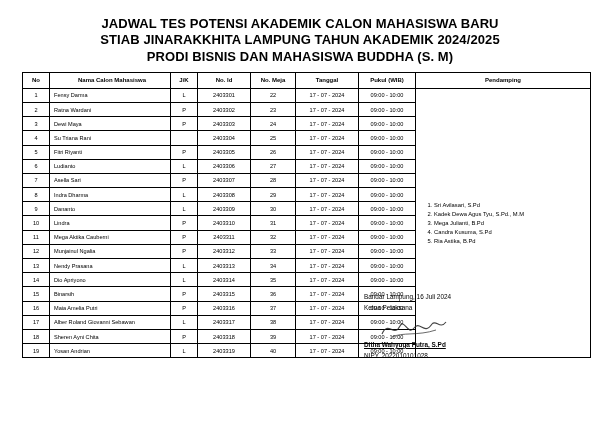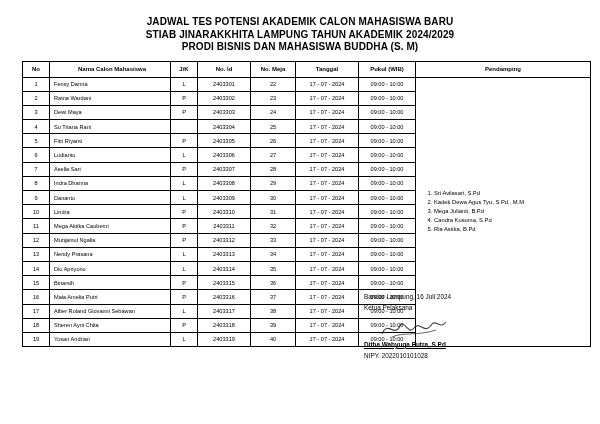--- a/index.html
+++ b/index.html
@@ -19,21 +19,21 @@
     width: 600px;
     height: 424px;
     box-sizing: border-box;
     padding: 16px 22px 0 22px;
   }
   .title-block {
     text-align: center;
     line-height: 1.25;
   }
   .title-line {
-    font-size: 10px;
+    font-size: 13px;
     font-weight: bold;
     letter-spacing: 0.1px;
   }
   table.jadwal {
     margin-top: 7px;
     width: 556px;
     border-collapse: collapse;
     table-layout: fixed;
   }
   table.jadwal th, table.jadwal td {
@@ -98,21 +98,21 @@
   }
   .sig-nip { font-size: 6.4px; }
 </style>
 </head>
 <body>
 
 <div class="page">
 
   <div class="title-block">
     <div class="title-line">JADWAL TES POTENSI AKADEMIK CALON MAHASISWA BARU</div>
-    <div class="title-line">STIAB JINARAKKHITA LAMPUNG TAHUN AKADEMIK 2024/2029</div>
+    <div class="title-line">STIAB JINARAKKHITA LAMPUNG TAHUN AKADEMIK 2024/2025</div>
     <div class="title-line">PRODI BISNIS DAN MAHASISWA BUDDHA (S. M)</div>
   </div>
 
   <table class="jadwal">
     <thead>
       <tr>
         <th class="c-no">No</th>
         <th class="c-nama" style="text-align:center">Nama Calon Mahasiswa</th>
         <th class="c-jk">J/K</th>
         <th class="c-noid">No. Id</th>

